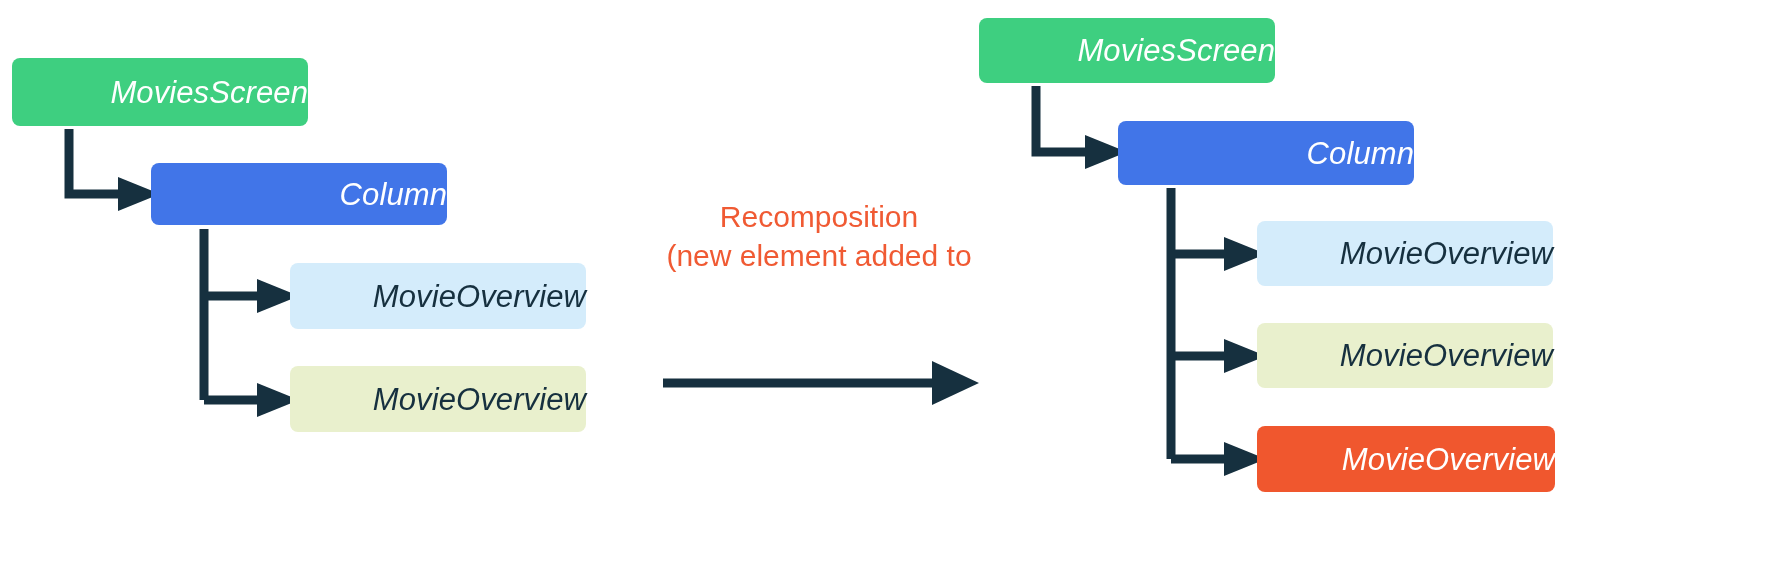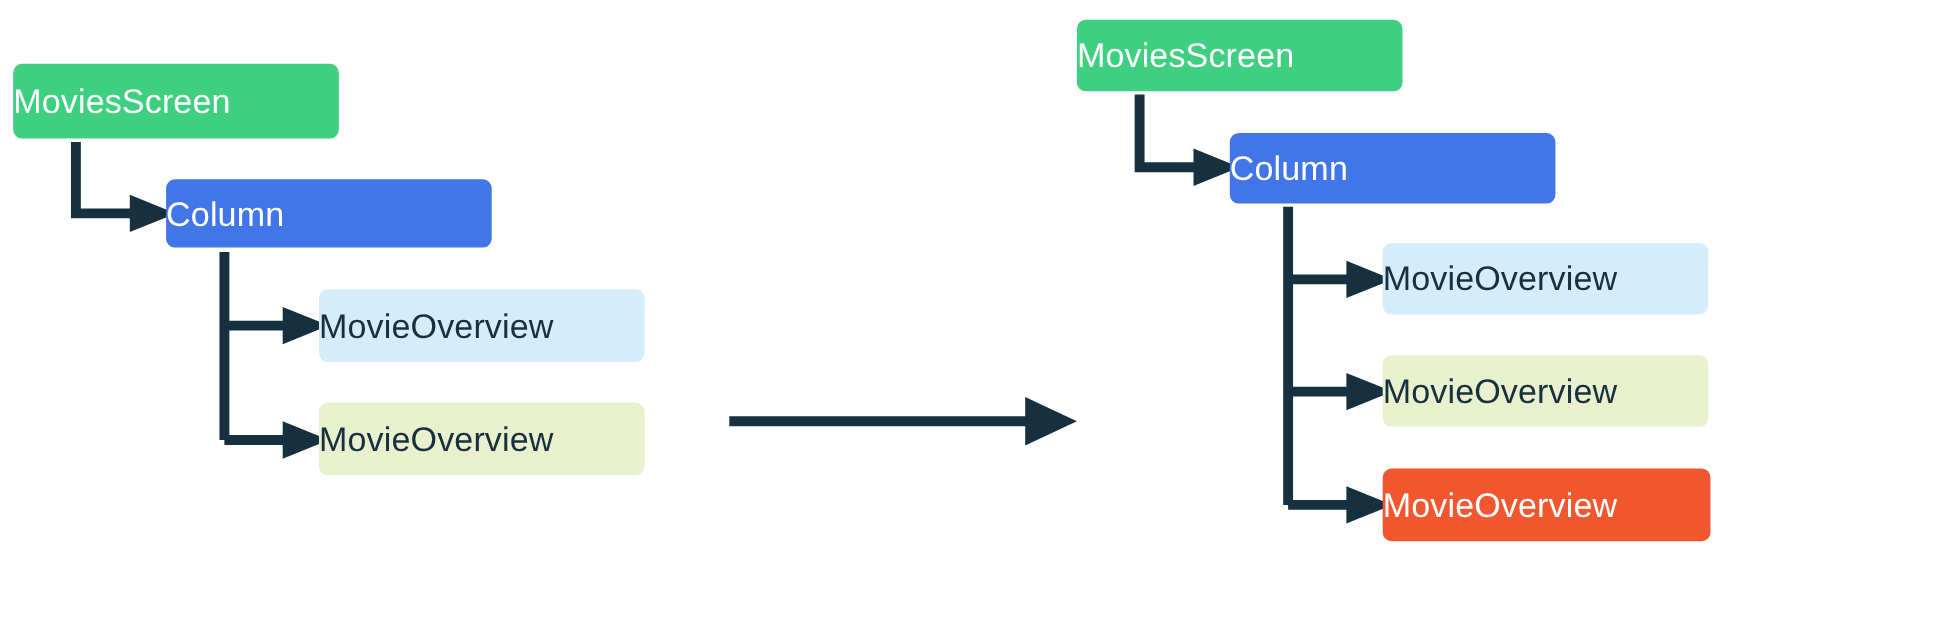--- a/index.html
+++ b/index.html
@@ -20,26 +20,27 @@
     inset: 0;
     width: 1779px;
     height: 584px;
   }
   .node {
     position: absolute;
     box-sizing: border-box;
     border-radius: 8px;
     display: flex;
     align-items: center;
-    justify-content: flex-start;
+    justify-content: flex-end;
     font-size: 31px;
     line-height: 1;
     letter-spacing: 0.1px;
     white-space: nowrap;
     user-select: none;
+    font-style: italic;
   }
   .node.light-text { color: #ffffff; }
   .node.dark-text  { color: #16303f; }
 
   .edges {
     position: absolute;
     left: 0;
     top: 0;
     width: 1779px;
     height: 584px;
@@ -107,20 +108,22 @@
   </div>
 
   <div class="node dark-text" style="left:290px; top:263px; width:296px; height:66px; background:#d4ecfb;">
     <span>MovieOverview</span>
   </div>
 
   <div class="node dark-text" style="left:290px; top:366px; width:296px; height:66px; background:#e9f0cd;">
     <span>MovieOverview</span>
   </div>
 
+  <div class="transition-label" style="left:654px; top:198px; width:330px;">Recomposition</div>
+  <div class="transition-label" style="left:654px; top:237px; width:330px;">(new element added to</div>
 
   <div class="node light-text" style="left:979px; top:18px; width:296px; height:65px; background:#3ecf80;">
     <span>MoviesScreen</span>
   </div>
 
   <div class="node light-text" style="left:1118px; top:121px; width:296px; height:64px; background:#4175e8;">
     <span>Column</span>
   </div>
 
   <div class="node dark-text" style="left:1257px; top:221px; width:296px; height:65px; background:#d4ecfb;">

